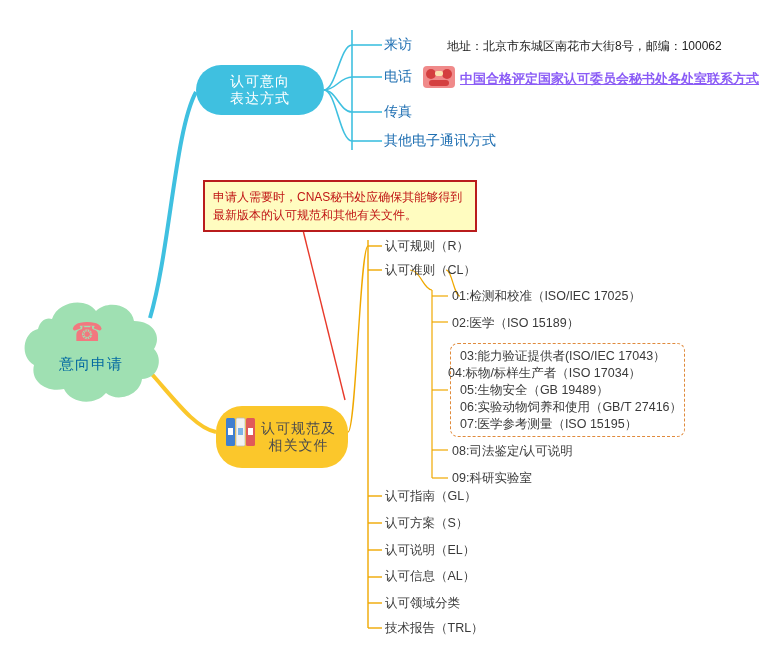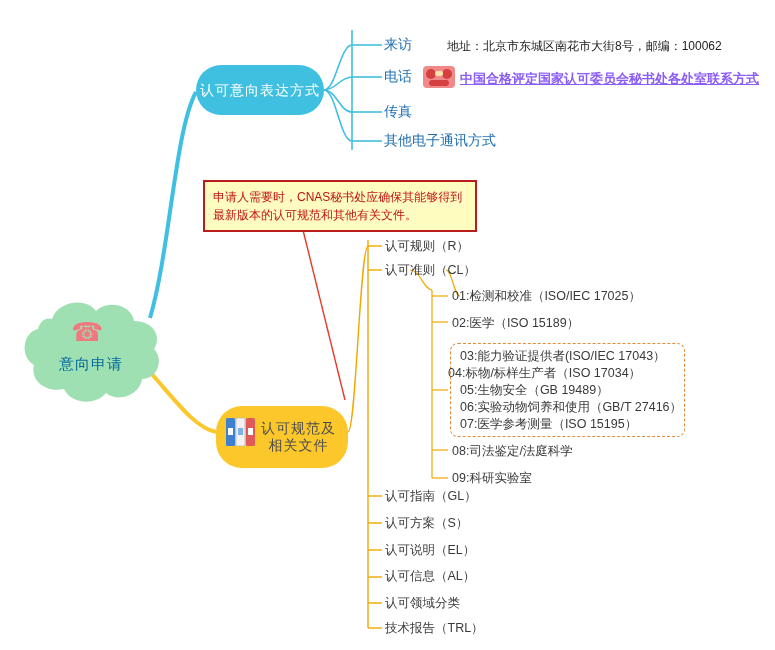--- a/index.html
+++ b/index.html
@@ -68,21 +68,21 @@
   .oval-blue {
     left: 196px;
     top: 65px;
     width: 128px;
     height: 50px;
     background: #3fc0e0;
     border-radius: 25px;
     color: #ffffff;
     font-size: 14px;
     display: flex;
-    flex-direction: row;
+    flex-direction: column;
     align-items: center;
     justify-content: center;
     line-height: 17px;
     letter-spacing: 1px;
   }
   
   .oval-yellow {
     left: 216px;
     top: 406px;
     width: 132px;
@@ -266,16 +266,16 @@
 
   <div class="dashed-box"></div>
 
   <div class="leaf" style="left:452px; top:288px;">01:检测和校准（ISO/IEC 17025）</div>
   <div class="leaf" style="left:452px; top:315px;">02:医学（ISO 15189）</div>
   <div class="leaf" style="left:460px; top:348px;">03:能力验证提供者(ISO/IEC 17043）</div>
   <div class="leaf" style="left:448px; top:365px;">04:标物/标样生产者（ISO 17034）</div>
   <div class="leaf" style="left:460px; top:382px;">05:生物安全（GB 19489）</div>
   <div class="leaf" style="left:460px; top:399px;">06:实验动物饲养和使用（GB/T 27416）</div>
   <div class="leaf" style="left:460px; top:416px;">07:医学参考测量（ISO 15195）</div>
-  <div class="leaf" style="left:452px; top:443px;">08:司法鉴定/法庭科学</div>
+  <div class="leaf" style="left:452px; top:443px;">08:司法鉴定/认可说明</div>
   <div class="leaf" style="left:452px; top:470px;">09:科研实验室</div>
 
 </div>
 
 </body></html>

